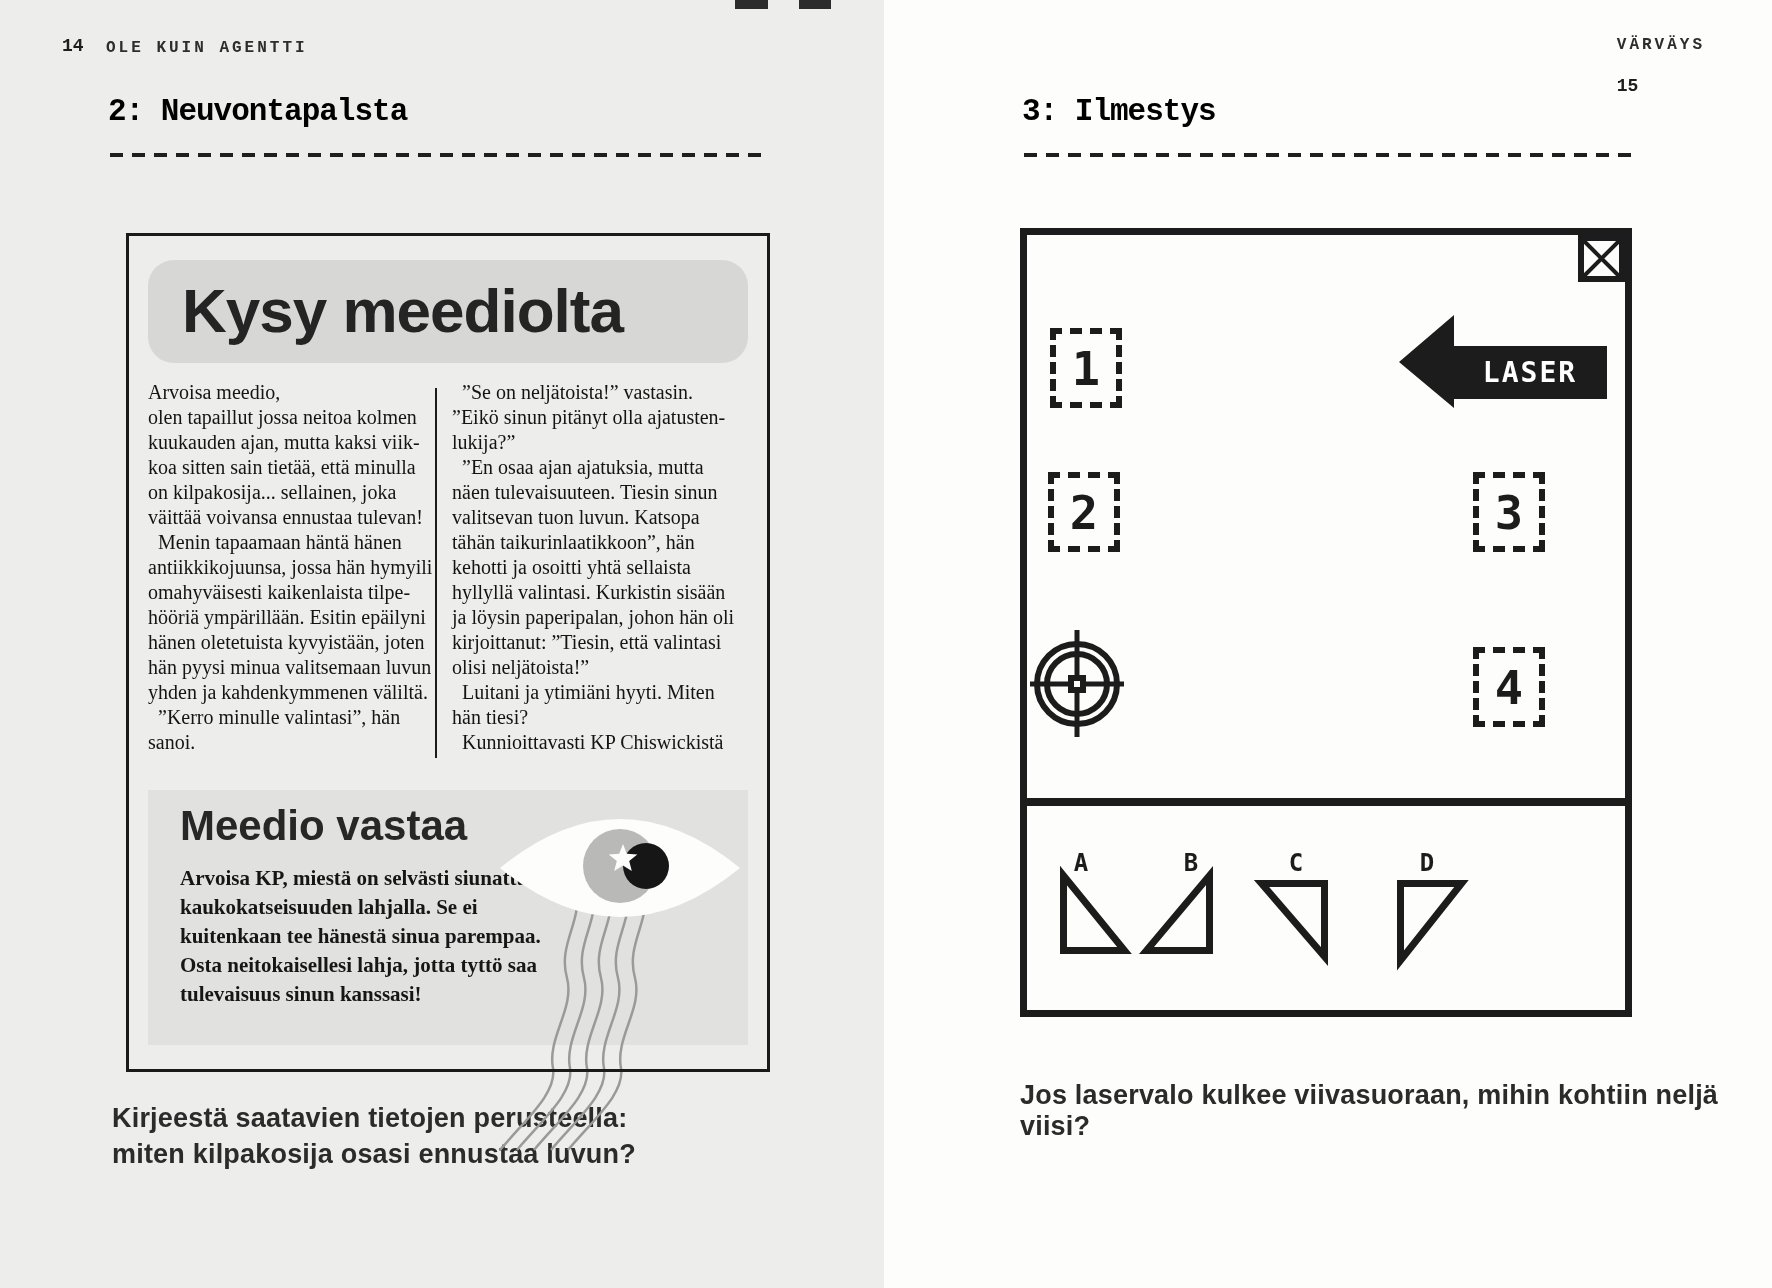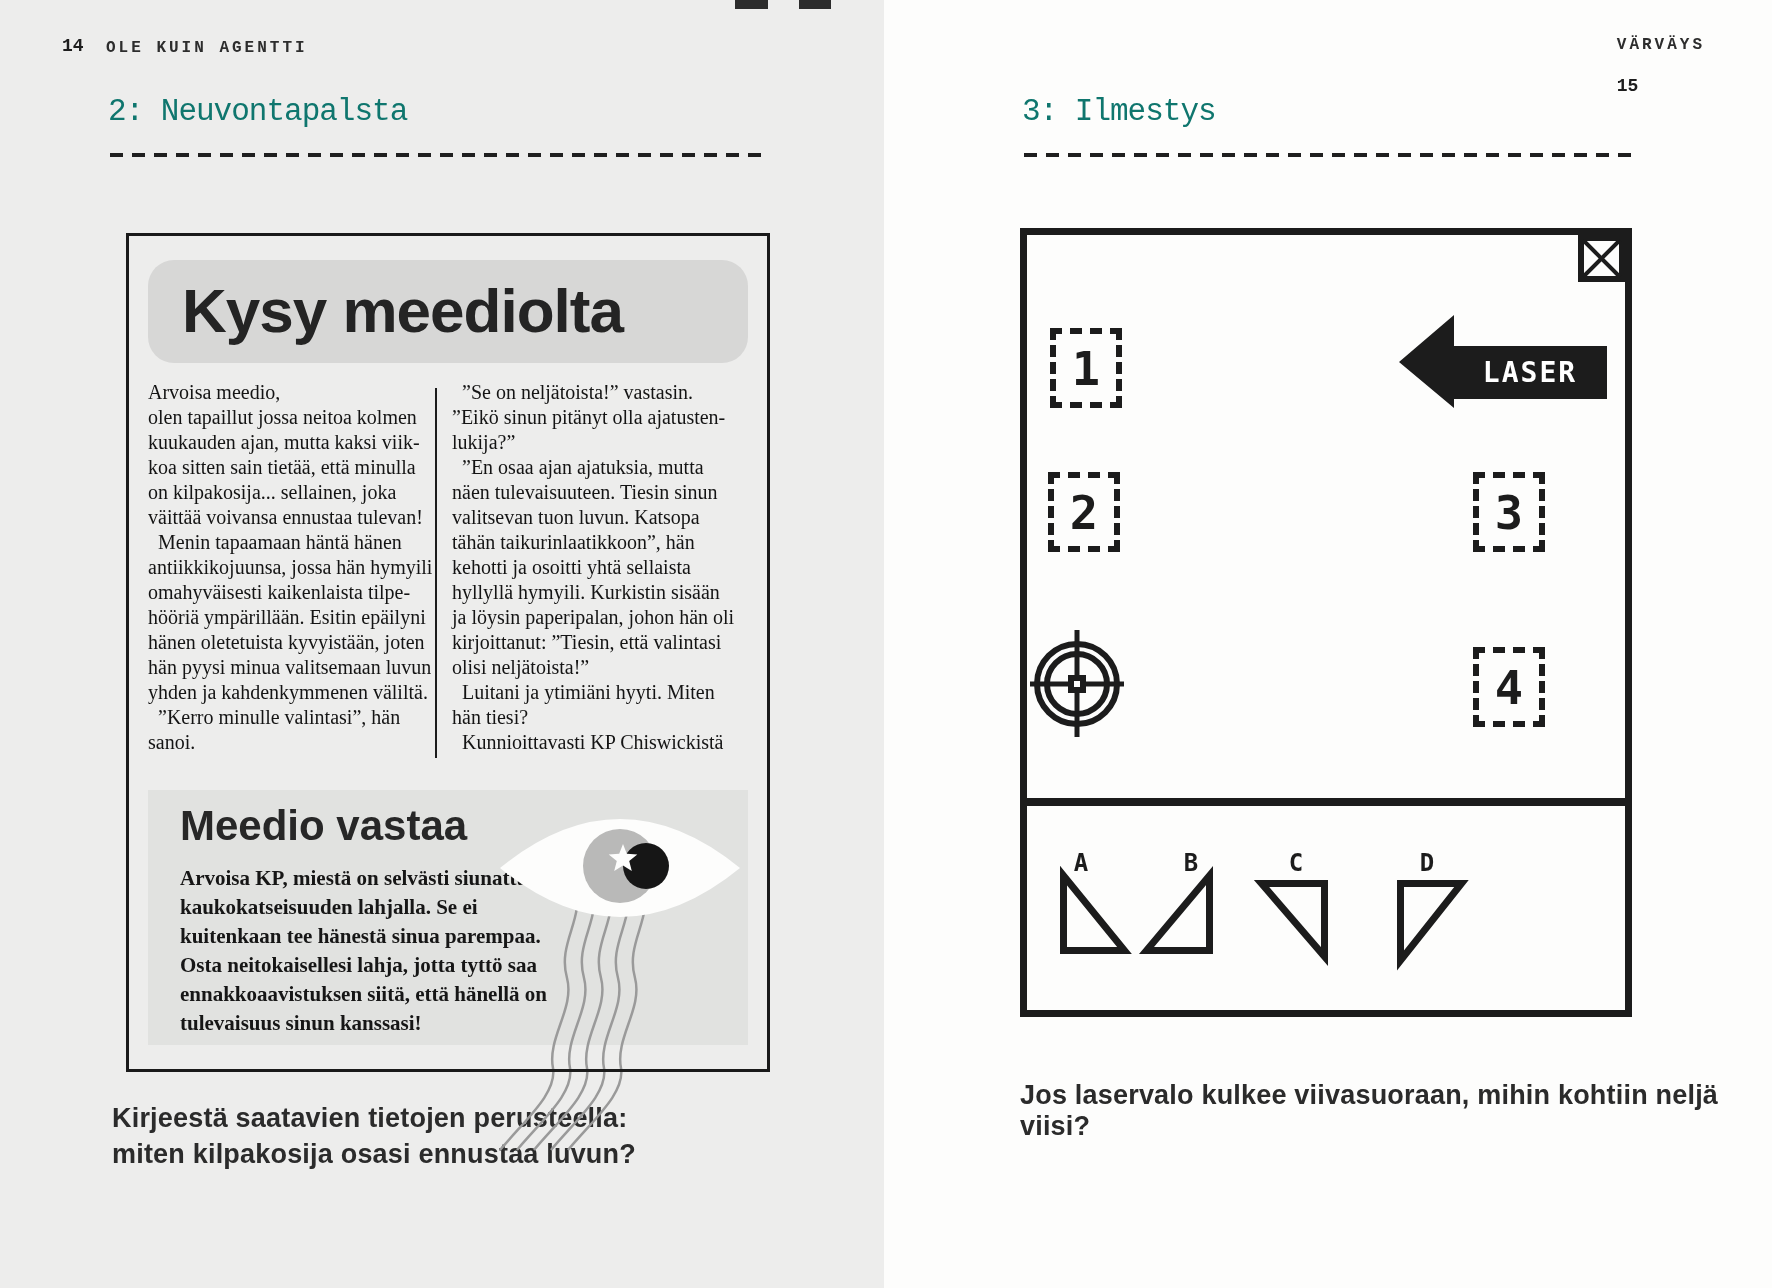--- a/index.html
+++ b/index.html
@@ -7,21 +7,21 @@
   .page{position:absolute;top:0;height:1288px;}
   .page-left{left:0;width:884px;background:#ededec;}
   .page-right{left:884px;width:888px;background:#fdfdfc;}
   .abs{position:absolute;}
   .mark{position:absolute;top:0;height:9px;background:#2c2c2c;}
 
   
   .tw{font-family:"Liberation Mono","DejaVu Sans Mono",monospace;color:#222;}
   .runhead{font-size:16px;letter-spacing:3px;font-weight:700;color:#2d2d2d;}
   .pagenum{font-size:18px;font-weight:700;color:#1d1d1d;}
-  .sectitle{font-size:31px;font-weight:400;letter-spacing:-1px;color:#0f766e;}
+  .sectitle{font-size:31px;font-weight:700;letter-spacing:-1px;color:#000000;}
   .dashline{height:4px;background:repeating-linear-gradient(90deg,#1f1f1f 0 13px,transparent 13px 22px);}
 
   
   .np-border{border:3px solid #1a1a1a;box-sizing:border-box;background:transparent;pointer-events:none;}
   .headline-band{background:#d7d7d6;}
   .headline{font-size:62px;font-weight:700;color:#242424;letter-spacing:-1px;font-family:"Liberation Sans",sans-serif;}
   .letter{font-family:"Liberation Serif","DejaVu Serif",serif;font-size:20px;line-height:25px;color:#141414;}
   .line{white-space:pre;}
   .colrule{background:#1c1c1c;}
   .meedio-box{background:#e1e2e0;}
@@ -78,37 +78,36 @@
 
       <div class="abs letter" style="left:326px;top:147px;width:300px;">
         <div class="line">  ”Se on neljätoista!” vastasin.</div>
         <div class="line">”Eikö sinun pitänyt olla ajatusten-</div>
         <div class="line">lukija?”</div>
         <div class="line">  ”En osaa ajan ajatuksia, mutta</div>
         <div class="line">näen tulevaisuuteen. Tiesin sinun</div>
         <div class="line">valitsevan tuon luvun. Katsopa</div>
         <div class="line">tähän taikurinlaatikkoon”, hän</div>
         <div class="line">kehotti ja osoitti yhtä sellaista</div>
-        <div class="line">hyllyllä hymyili. Kurkistin sisään</div>
+        <div class="line">hyllyllä valintasi. Kurkistin sisään</div>
         <div class="line">ja löysin paperipalan, johon hän oli</div>
         <div class="line">kirjoittanut: ”Tiesin, että valintasi</div>
         <div class="line">olisi neljätoista!”</div>
         <div class="line">  Luitani ja ytimiäni hyyti. Miten</div>
         <div class="line">hän tiesi?</div>
         <div class="line">  Kunnioittavasti KP Chiswickistä</div>
       </div>
 
       <div class="abs meedio-box" style="left:22px;top:557px;width:600px;height:255px;">
         <div class="abs meedio-head" style="left:32px;top:12px;">Meedio vastaa</div>
         <div class="abs meedio-body" style="left:32px;top:74px;">
           <div class="line">Arvoisa KP, miestä on selvästi siunattu</div>
           <div class="line">kaukokatseisuuden lahjalla. Se ei</div>
           <div class="line">kuitenkaan tee hänestä sinua parempaa.</div>
           <div class="line">Osta neitokaisellesi lahja, jotta tyttö saa</div>
-          <div class="line">ennakkoaavistuksen siitä, että hänellä on</div>
           <div class="line">tulevaisuus sinun kanssasi!</div>
         </div>
       </div>
     </div>
 
     <svg class="abs" style="left:480px;top:885px;z-index:2;" width="200" height="280" viewBox="0 0 200 280">
       <g stroke="#9a9a9a" stroke-width="2.5" fill="none">
         <path d="M95,3 C105,33 77,58 87,93 C95,123 67,153 73,183 C77,208 47,233 20,265"></path>
         <path d="M112,3 C122,33 94,58 104,93 C112,123 84,153 90,183 C94,208 64,233 37,265"></path>
         <path d="M129,3 C139,33 111,58 121,93 C129,123 101,153 107,183 C111,208 81,233 54,265"></path>

